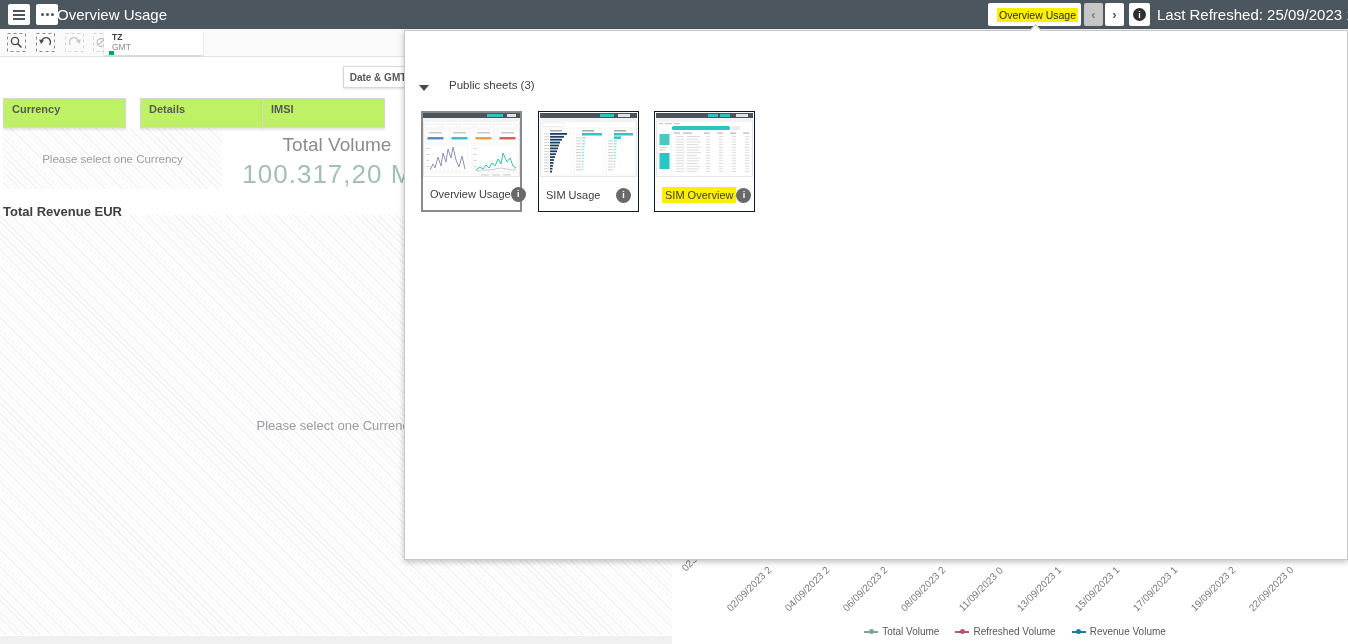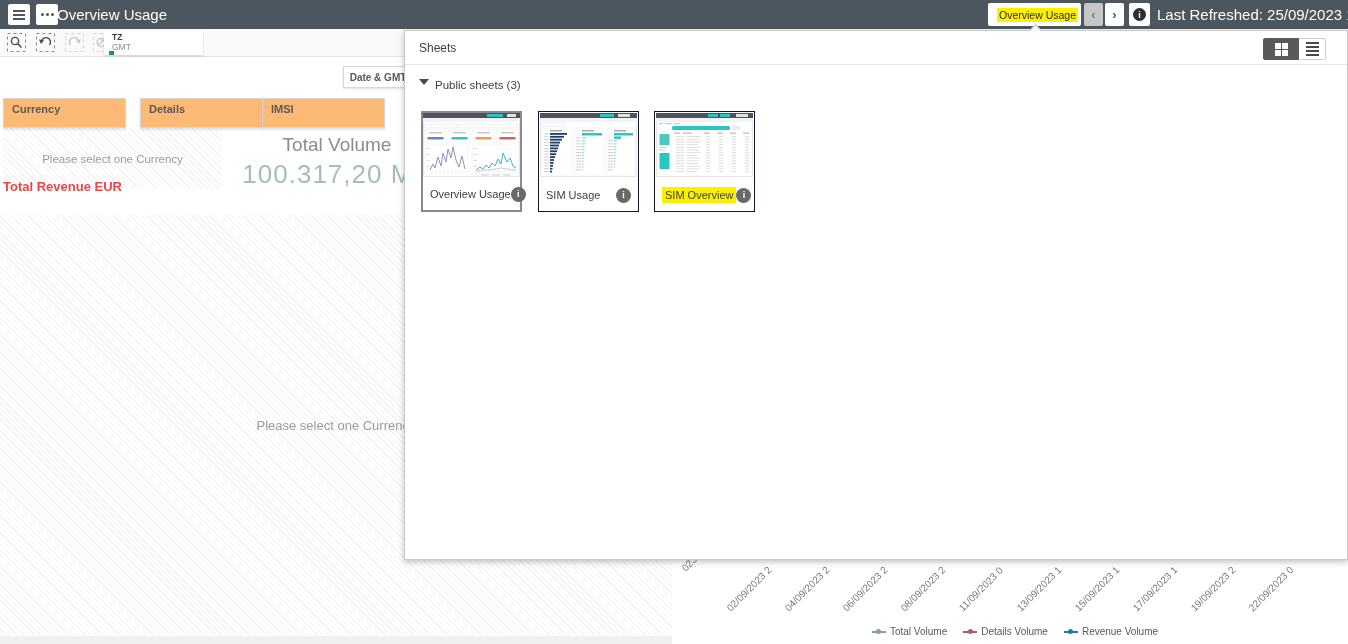--- a/index.html
+++ b/index.html
@@ -30,26 +30,26 @@
   .selbar { position:absolute; left:0; top:29px; width:1348px; height:28px; background:#fafafa; border-bottom:1px solid #e4e4e4; }
   .sel-icon { position:absolute; top:3px; width:21px; height:21px; cursor:pointer; }
   .chip { position:absolute; left:104px; top:2px; width:99px; height:24px; background:#fff; box-shadow:0 1px 2px rgba(0,0,0,.18); padding:2px 0 0 8px; cursor:pointer; }
   .chip .f { font-size:8.5px; font-weight:bold; color:#404040; line-height:9px; }
   .chip .v { font-size:8.5px; color:#8c8c8c; line-height:10px; }
   .chip .green { position:absolute; left:5px; bottom:0; width:5px; height:4px; background:#00a950; }
 
   
   .hatch { background-image:repeating-linear-gradient(45deg, rgba(0,0,0,0.05) 0 1px, transparent 1px 4px); }
   .date-chip { position:absolute; left:343px; top:66px; width:70px; height:22px; background:#fff; border:1px solid #d8d8d8; box-shadow:0 1px 2px rgba(0,0,0,.12); font-size:10px; font-weight:bold; color:#595959; display:flex; align-items:center; justify-content:center; cursor:pointer; }
-  .filter-box { position:absolute; top:98px; width:123px; height:30px; background:#fdba74; border:1px solid #d6d6d6; box-shadow:0 2px 2px rgba(0,0,0,.10); font-size:11px; font-weight:bold; color:#595959; line-height:20px; padding-left:8px; cursor:pointer; }
+  .filter-box { position:absolute; top:98px; width:123px; height:30px; background:#bef264; border:1px solid #d6d6d6; box-shadow:0 2px 2px rgba(0,0,0,.10); font-size:11px; font-weight:bold; color:#595959; line-height:20px; padding-left:8px; cursor:pointer; }
   .kpi-msg { position:absolute; left:3px; top:128px; width:219px; height:61px; display:flex; align-items:center; justify-content:center; font-size:11.5px; color:#9b9ba1; }
   .tv { position:absolute; left:237px; top:134px; width:200px; text-align:center; }
   .tv .t { font-size:19px; color:#8c8c8c; }
   .tv .val { font-size:26px; color:#a3bfb7; letter-spacing:1px; margin-top:3px; white-space:nowrap; }
-  .rev-title { position:absolute; left:3px; top:179px; font-size:13px; font-weight:bold; color:#ef4444; }
+  .rev-title { position:absolute; left:3px; top:204px; font-size:13px; font-weight:bold; color:#404040; }
   .big-chart { position:absolute; left:0px; top:215px; width:672px; height:420px; }
   .big-chart .msg { position:absolute; left:0; top:203px; width:100%; text-align:center; font-size:13px; color:#9b9ba1; }
   .bottom-strip { position:absolute; left:0; top:636px; width:672px; height:8px; background:#f0f0f0; }
 
   
   .xlab { position:absolute; font-size:10px; color:#7a7a7a; white-space:nowrap; transform:rotate(-45deg); transform-origin:left bottom; height:12px; line-height:12px; }
   .legend { position:absolute; left:875px; top:626px; width:280px; display:flex; justify-content:center; gap:16px; }
   .leg-item { display:flex; align-items:center; gap:4px; font-size:10px; color:#595959; white-space:nowrap; }
   .marker { position:relative; width:14px; height:8px; }
   .marker .ln { position:absolute; left:0; top:3px; width:14px; height:2px; }
@@ -61,21 +61,21 @@
   .caret { position:absolute; left:626px; top:-5px; width:9px; height:9px; background:#fff; transform:rotate(45deg); border-left:1px solid #bdbdbd; border-top:1px solid #bdbdbd; z-index:41; }
   .panel-header { position:absolute; left:0; top:0; width:100%; height:34px; border-bottom:1px solid #e6e6e6; }
   .panel-title { position:absolute; left:14px; top:0; height:34px; line-height:34px; font-size:12px; color:#404040; }
   .toggle { position:absolute; top:7px; height:22px; display:flex; align-items:center; justify-content:center; cursor:pointer; border:1px solid #cfcfcf; }
   .toggle.grid { left:858px; width:36px; background:#595959; border-color:#595959; border-radius:2px 0 0 2px; }
   .toggle.list { left:894px; width:27px; background:#fff; border-left:none; border-radius:0 2px 2px 0; }
   .grid-ico { display:grid; grid-template-columns:6px 6px; grid-template-rows:6px 6px; gap:1px; }
   .grid-ico i { background:#fff; }
   .list-ico { display:flex; flex-direction:column; gap:2px; }
   .list-ico i { display:block; width:13px; height:2px; background:#4a4a4a; }
-  .section-row { position:absolute; left:14px; top:48px; display:flex; align-items:flex-start; gap:6px; cursor:pointer; }
+  .section-row { position:absolute; left:14px; top:48px; display:flex; align-items:flex-end; gap:20px; cursor:pointer; }
   .tri-down { width:0; height:0; border-left:5px solid transparent; border-right:5px solid transparent; border-top:6px solid #4a4a4a; }
   .section-lbl { font-size:11.5px; color:#404040; }
 
   .card { position:absolute; top:80px; width:101px; height:101px; background:#fff; border:1px solid #0f172a; cursor:pointer; }
   .card.sel { border:2px solid #8a8a8a; }
   .card .thumb { position:absolute; left:1px; top:1px; }
   .card.sel .thumb { left:0; top:0; }
   .card-footer { position:absolute; left:0; bottom:0; width:100%; height:32px; display:flex; align-items:center; justify-content:space-between; padding:0 7px; }
   .card-lbl { font-size:11px; color:#404040; white-space:nowrap; }
   .card-lbl.hl { background:#fcf000; padding:2px 3px; }
@@ -190,53 +190,34 @@
         <i class="ln lg0"></i>
         <i class="dt lg0"></i>
       </span>
     <span>Total Volume</span>
   </div>
   <div class="leg-item">
     <span class="marker">
         <i class="ln lg1"></i>
         <i class="dt lg1"></i>
       </span>
-    <span>Details Volume</span>
+    <span>Refreshed Volume</span>
   </div>
   <div class="leg-item">
     <span class="marker">
         <i class="ln lg2"></i>
         <i class="dt lg2"></i>
       </span>
     <span>Revenue Volume</span>
   </div>
 </div>
 
 <div class="panel">
   <div class="caret"></div>
 
-  <div class="panel-header">
-    <div class="panel-title">Sheets</div>
-    <div class="toggle grid">
-      <span class="grid-ico">
-          <i></i>
-          <i></i>
-          <i></i>
-          <i></i>
-        </span>
-    </div>
-    <div class="toggle list">
-      <span class="list-ico">
-          <i></i>
-          <i></i>
-          <i></i>
-          <i></i>
-        </span>
-    </div>
-  </div>
 
   <div class="section-row">
     <span class="tri-down"></span>
     <span class="section-lbl">Public sheets (3)</span>
   </div>
 
   <div class="card sel" style="left:16px">
     <svg class="thumb" width="97" height="64" viewBox="0 0 97 64">
       <rect x="0.5" y="0.5" width="96" height="63" fill="#fff" stroke="#e6e6e6"></rect>
       <rect width="97" height="5" fill="#4b545c"></rect>

